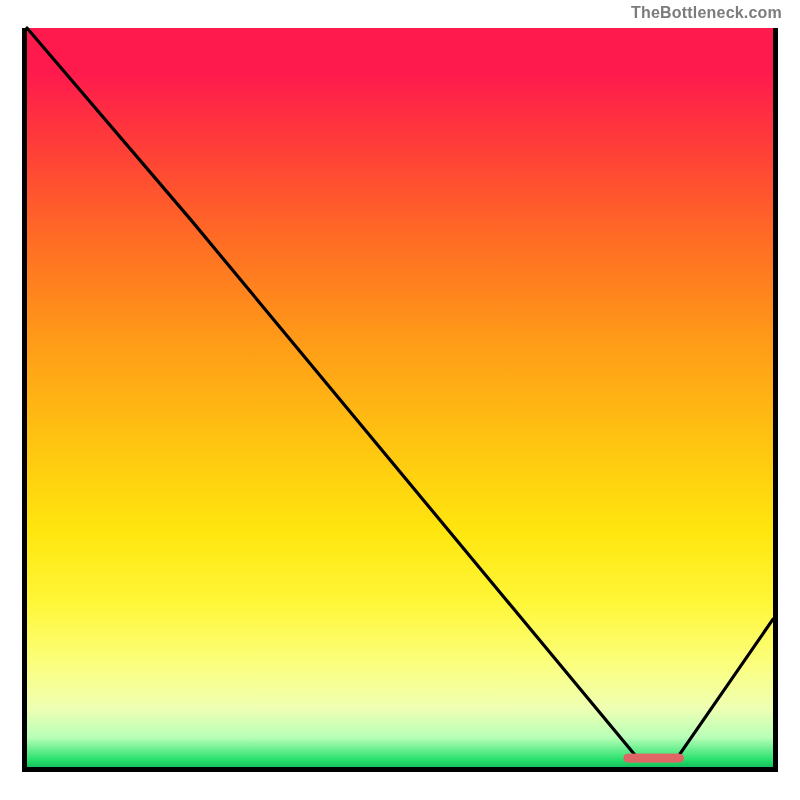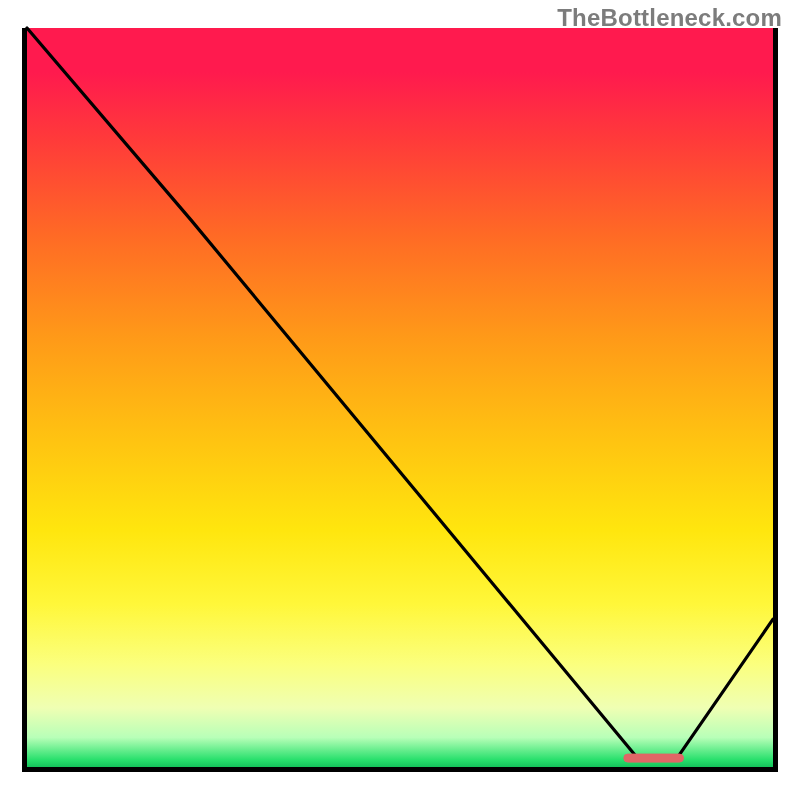--- a/index.html
+++ b/index.html
@@ -13,21 +13,21 @@
   }
   .wrap {
     position: relative;
     width: 800px;
     height: 800px;
   }
   .attribution {
     position: absolute;
     top: 4px;
     right: 18px;
-    font-size: 24px;
+    font-size: 16px;
     font-weight: 600;
     color: #7c7c7c;
     letter-spacing: 0.2px;
     user-select: none;
   }
   .plot {
     position: absolute;
     left: 22px;
     top: 28px;
     width: 756px;

